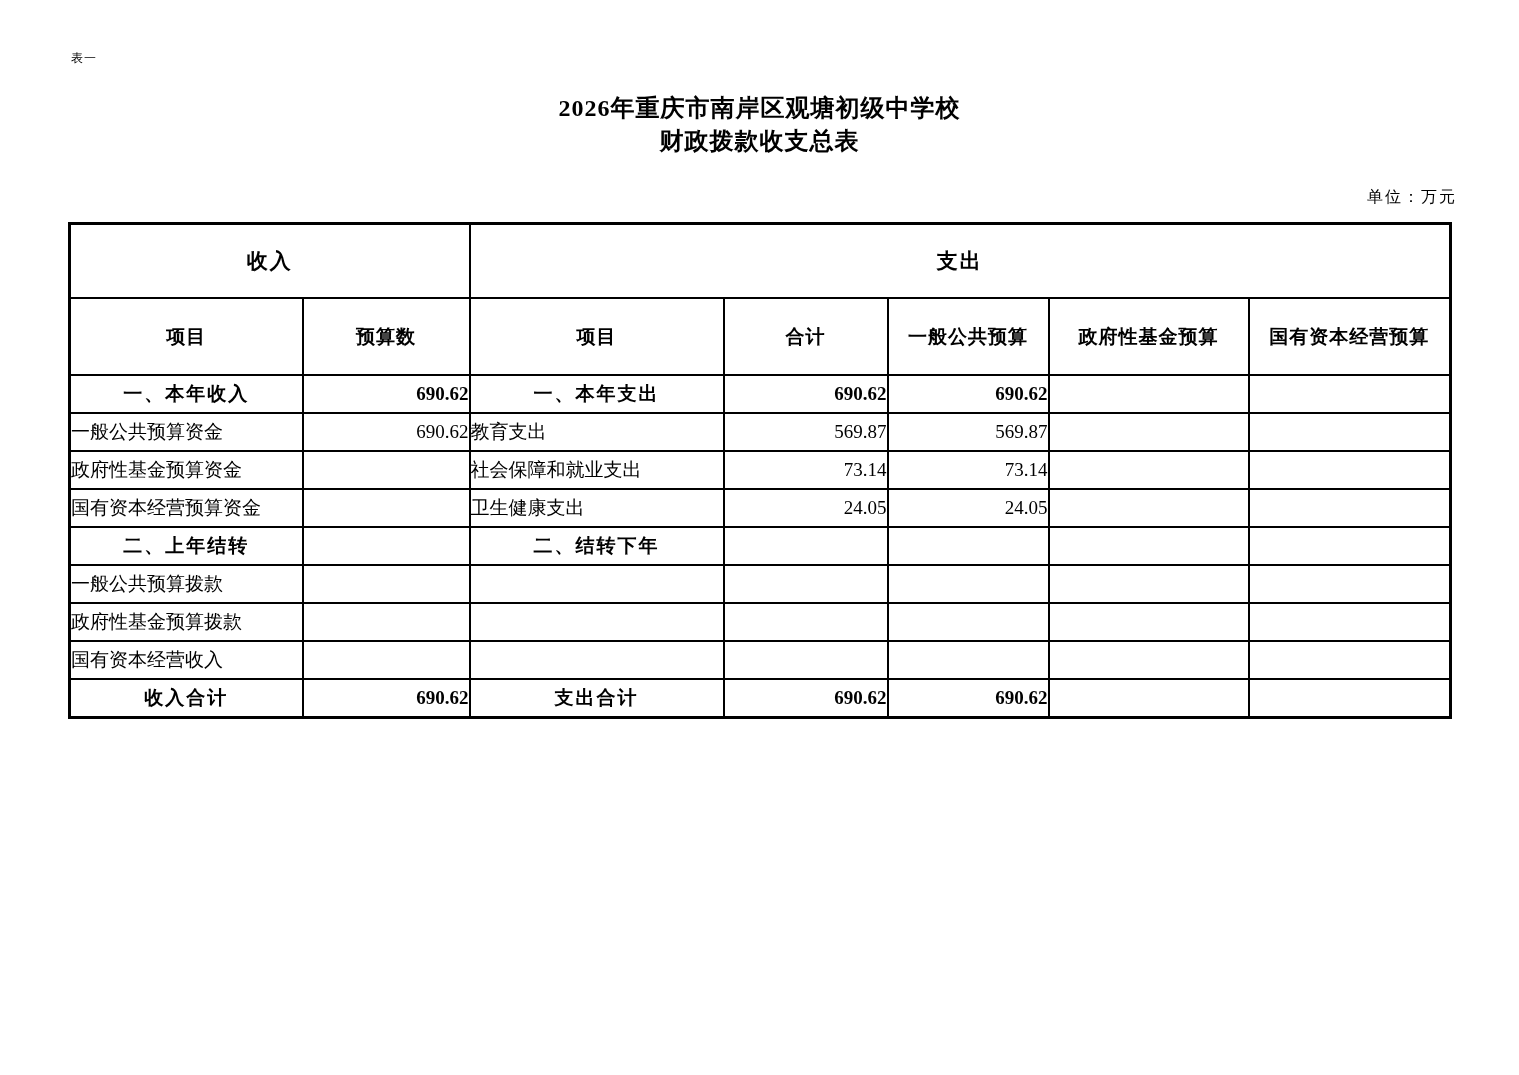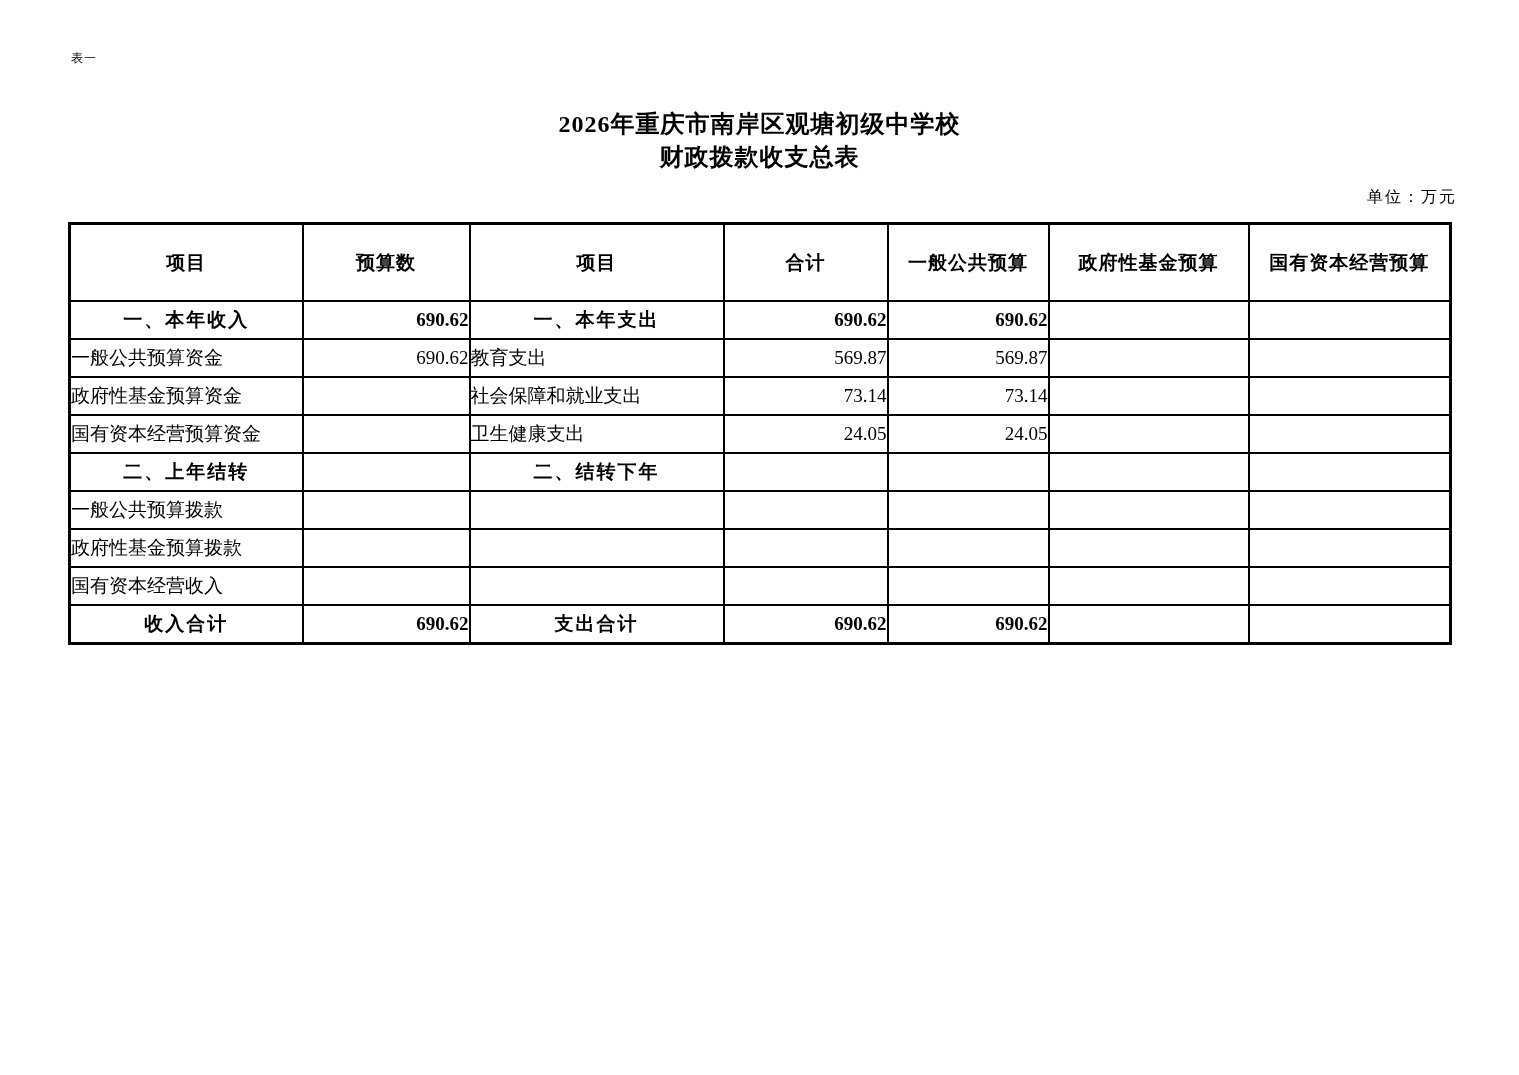--- a/index.html
+++ b/index.html
@@ -19,21 +19,21 @@
     position: absolute;
     left: 71px;
     top: 50px;
     font-size: 12px;
     font-weight: 400;
     letter-spacing: 1px;
   }
   .title-block {
     position: absolute;
     left: 0;
-    top: 108px;
+    top: 92px;
     width: 100%;
     text-align: center;
     font-size: 24px;
     font-weight: 700;
     line-height: 33px;
     letter-spacing: 1px;
   }
   .unit-label {
     position: absolute;
     left: 76px;
@@ -99,20 +99,24 @@
   <colgroup>
     <col style="width:233px">
     <col style="width:167px">
     <col style="width:254px">
     <col style="width:164px">
     <col style="width:161px">
     <col style="width:200px">
     <col style="width:202px">
   </colgroup>
   <tbody>
+    <tr class="group-row">
+      <td colspan="2">收入</td>
+      <td colspan="5">支出</td>
+    </tr>
     <tr class="colhead-row">
       <td>项目</td>
       <td>预算数</td>
       <td>项目</td>
       <td>合计</td>
       <td>一般公共预算</td>
       <td>政府性基金预算</td>
       <td>国有资本经营预算</td>
     </tr>
 

